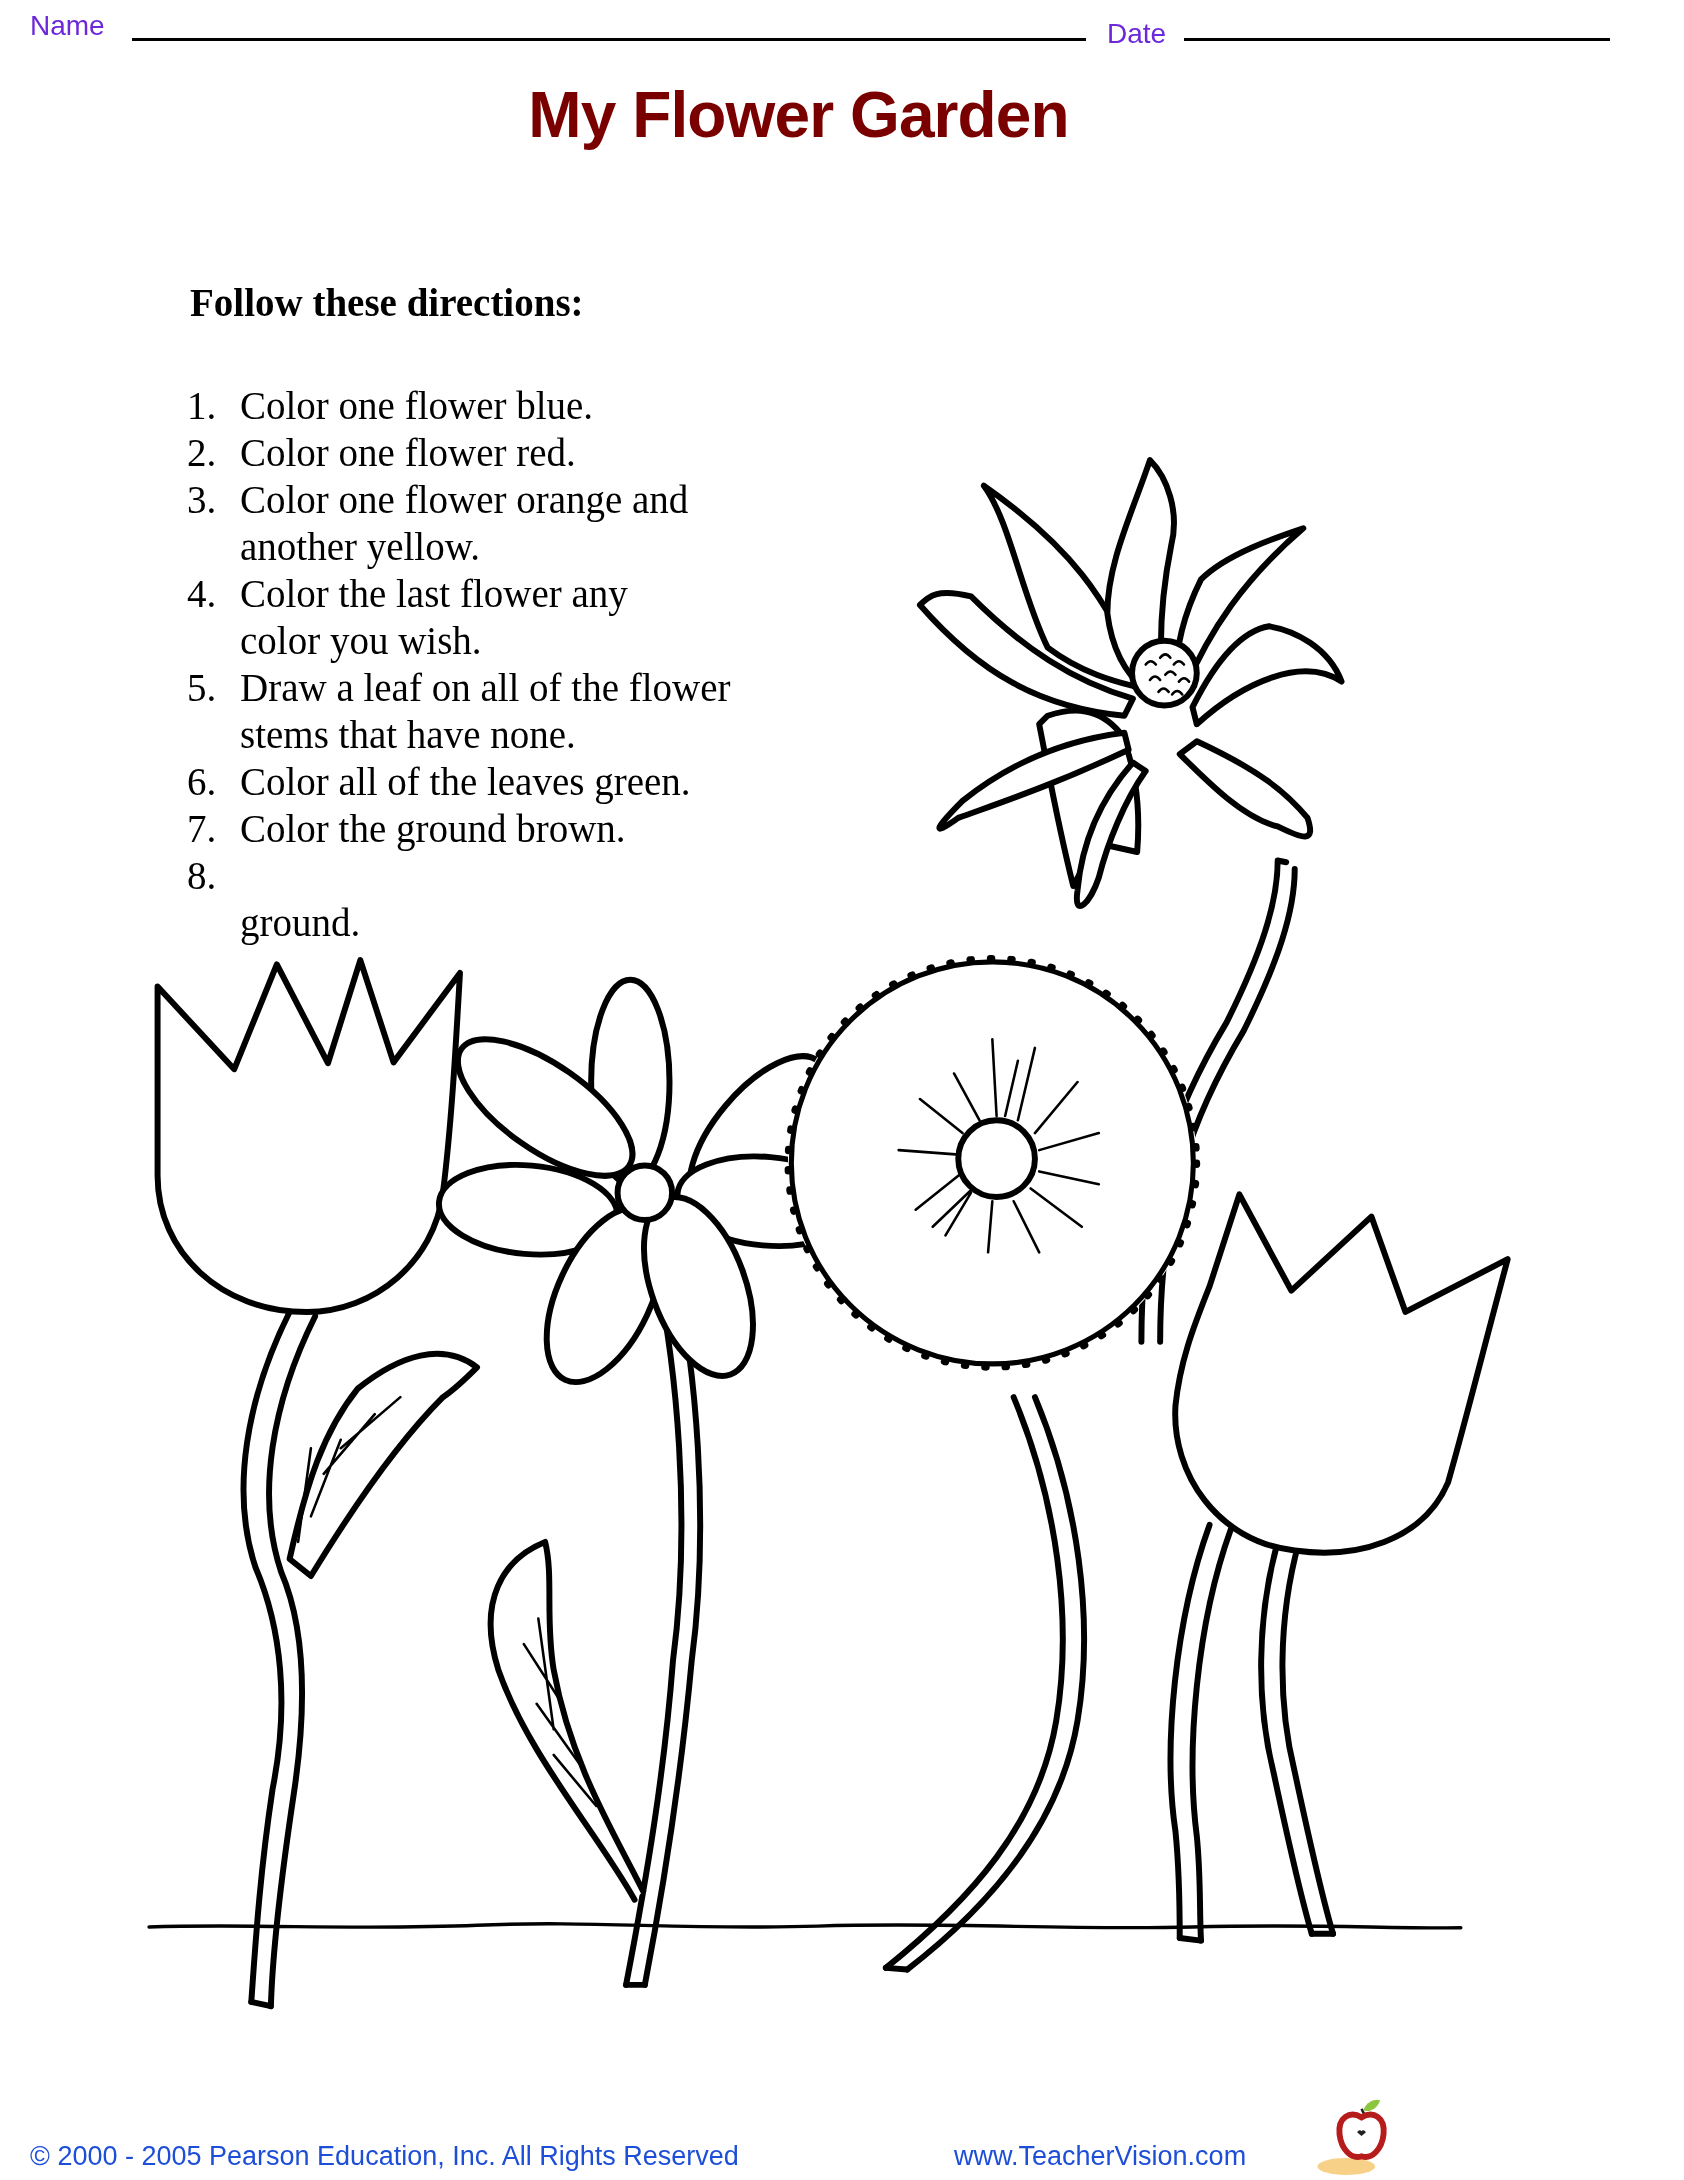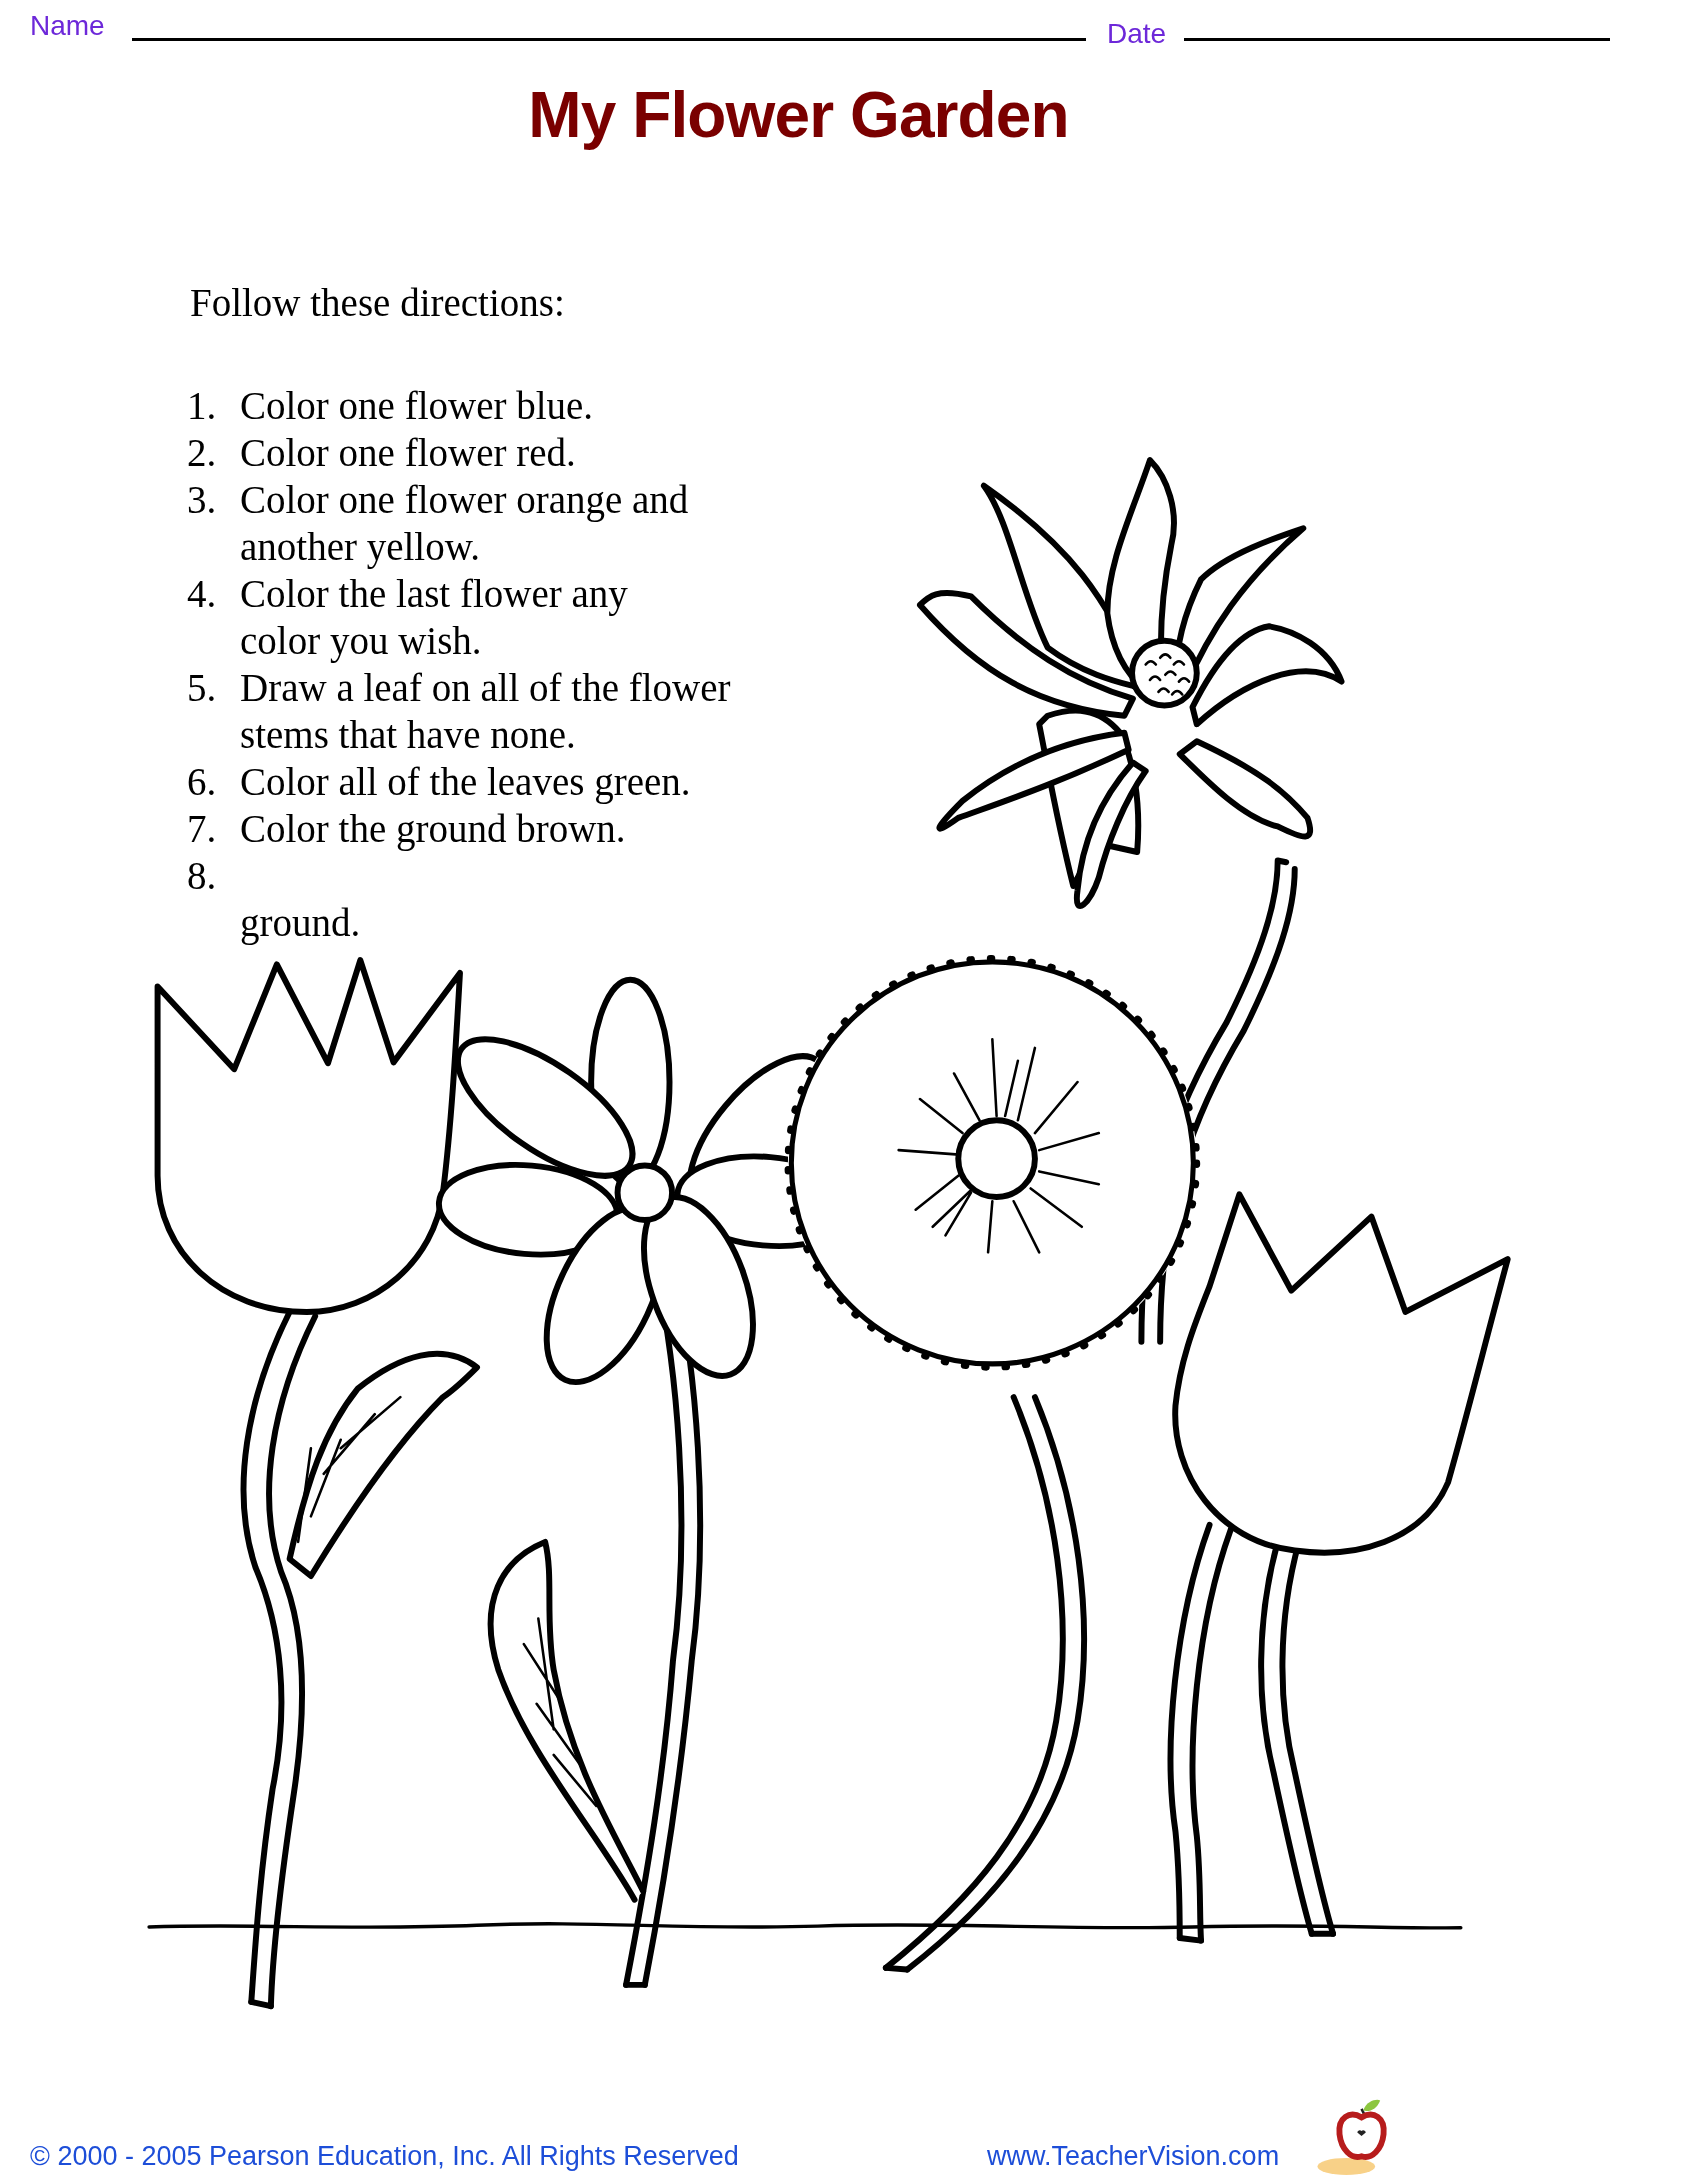--- a/index.html
+++ b/index.html
@@ -23,21 +23,21 @@
 </head>
 <body>
 
 <div class="abs sans label" style="left:30px; top:12px;">Name</div>
 <div class="abs fill-line" style="left:132px; top:38px; width:954px;"></div>
 <div class="abs sans label" style="left:1107px; top:20px;">Date</div>
 <div class="abs fill-line" style="left:1184px; top:38px; width:426px;"></div>
 
 <div class="abs sans title" style="left:0; width:1597px; top:83px; text-align:center;">My Flower Garden</div>
 
-<div class="abs serif dir-head" style="left:190px; top:283px;">Follow these directions:</div>
+<div class="abs serif dir-head" style="left:190px; top:283px;font-weight:bold;">Follow these directions:</div>
 
 <ul class="abs serif dir-list" style="left:187px; top:382px;">
   <li class="dir-item">
     <span class="dir-num">1.</span>
     <span>Color one flower blue.</span>
   </li>
   <li class="dir-item">
     <span class="dir-num">2.</span>
     <span>Color one flower red.</span>
   </li>
@@ -145,21 +145,21 @@
     <path class="ink" d="M1385 2275 L 1410 2278 M1540 2270 L 1565 2270"></path>
     <path class="ink-white" d="M1455 1402 L 1516 1515 L 1610 1428 L 1650 1540 L 1770 1478
       C 1740 1590, 1720 1670, 1700 1740
       C 1670 1810, 1590 1830, 1520 1820
       C 1430 1810, 1375 1730, 1380 1650
       C 1385 1600, 1400 1560, 1420 1510 Z"></path>
   </g>
 </svg>
 
 <div class="abs sans footer" style="left:30px; top:2143px;">©  2000 - 2005 Pearson Education, Inc. All Rights Reserved</div>
-<div class="abs sans footer" style="left:954px; top:2143px;margin-left:33px;">www.TeacherVision.com</div>
+<div class="abs sans footer" style="left:954px; top:2143px;">www.TeacherVision.com</div>
 
 <svg class="abs" style="left:1312px; top:2097px;" width="94" height="83" viewBox="0 0 110 98">
   <ellipse cx="40" cy="82" rx="34" ry="10" fill="#f6c66a" opacity="0.8"></ellipse>
   <path d="M62 22 L 58 14" stroke="#222" stroke-width="3"></path>
   <path d="M60 16 C 64 4, 76 2, 80 4 C 76 14, 68 18, 60 16 Z" fill="#8cc63f"></path>
   <path d="M58 24 C 44 16, 30 24, 32 44 C 34 62, 46 74, 58 70 C 70 74, 82 62, 84 44 C 86 24, 72 16, 58 24 Z" fill="#fff" stroke="#b71c1c" stroke-width="7"></path>
   <path d="M58 46 l -5 -4 a3 3 0 0 1 5 -2 a3 3 0 0 1 5 2 z" fill="#222"></path>
 </svg>
 
 

